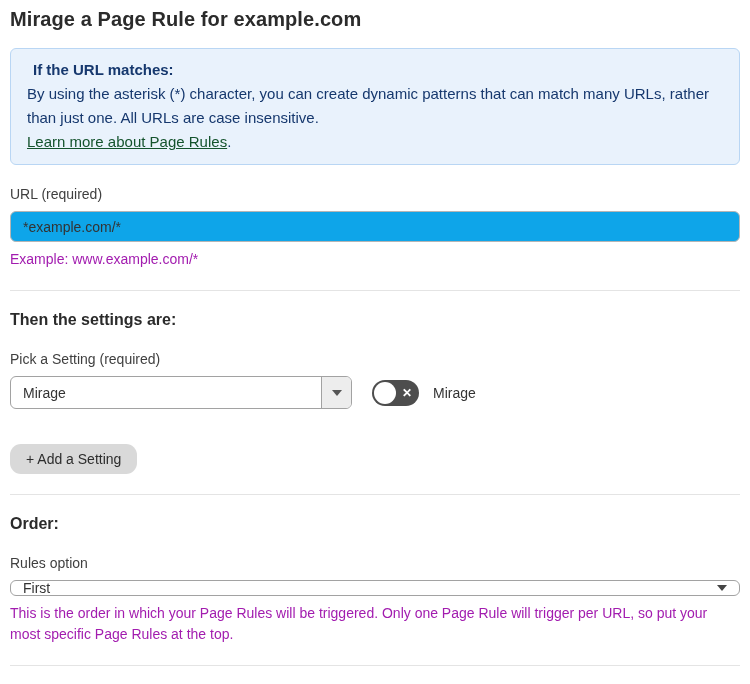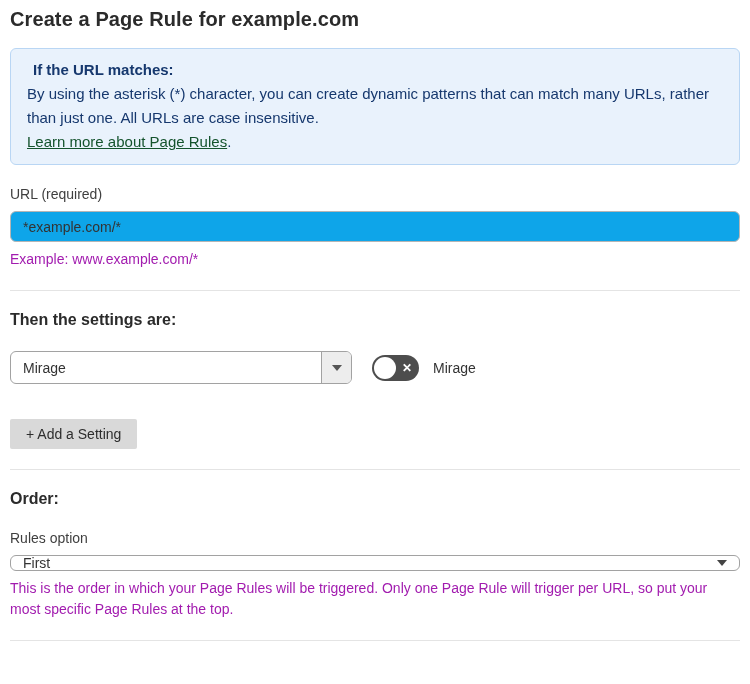--- a/index.html
+++ b/index.html
@@ -146,21 +146,21 @@
   .toggle-label {
     margin-left: 14px;
     font-size: 14px;
     color: #333333;
   }
 
   .btn {
     font-family: "Liberation Sans", sans-serif;
     font-size: 14px;
     border: none;
-    border-radius: 2px;
+    border-radius: 11px;
     height: 30px;
     padding: 0 16px;
     cursor: pointer;
   }
   .btn-gray { background: #d9d9d9; color: #2d2d2d; }
 
   .add-setting-btn { margin-top: 35px; }
 
   
   .order-select {
@@ -183,38 +183,39 @@
     border-top-width: 6px;
     border-top-color: #444444;
   }
   .order-helper { max-width: 740px; }
 </style>
 </head>
 <body>
 
 <div class="page">
 
-  <h1 class="page-title">Create a Page Rule for example.com</h1>
+  <h1 class="page-title">Mirage a Page Rule for example.com</h1>
 
   <div class="info-box">
     <div class="info-heading">If the URL matches:</div>
     <div class="info-body">By using the asterisk (*) character, you can create dynamic patterns that can match many URLs, rather than just one. All URLs are case insensitive.</div>
     <div class="info-link-row"><a class="info-link">Learn more about Page Rules</a><span class="info-period">.</span></div>
   </div>
 
   <div class="field">
     <label class="field-label">URL (required)</label>
     <input class="text-input" type="text" value="*example.com/*" style="">
     <div class="helper-text">Example: www.example.com/*</div>
   </div>
 
   <hr class="divider">
 
   <h2 class="section-heading">Then the settings are:</h2>
 
+  <label class="field-label">Pick a Setting (required)</label>
 
   <div class="setting-row">
     <div class="dropdown">
       <span class="dropdown-value">Mirage</span>
       <span class="dropdown-btn">
         <span class="caret-down"></span>
       </span>
     </div>
     <div class="toggle">
       <span class="toggle-knob"></span>

